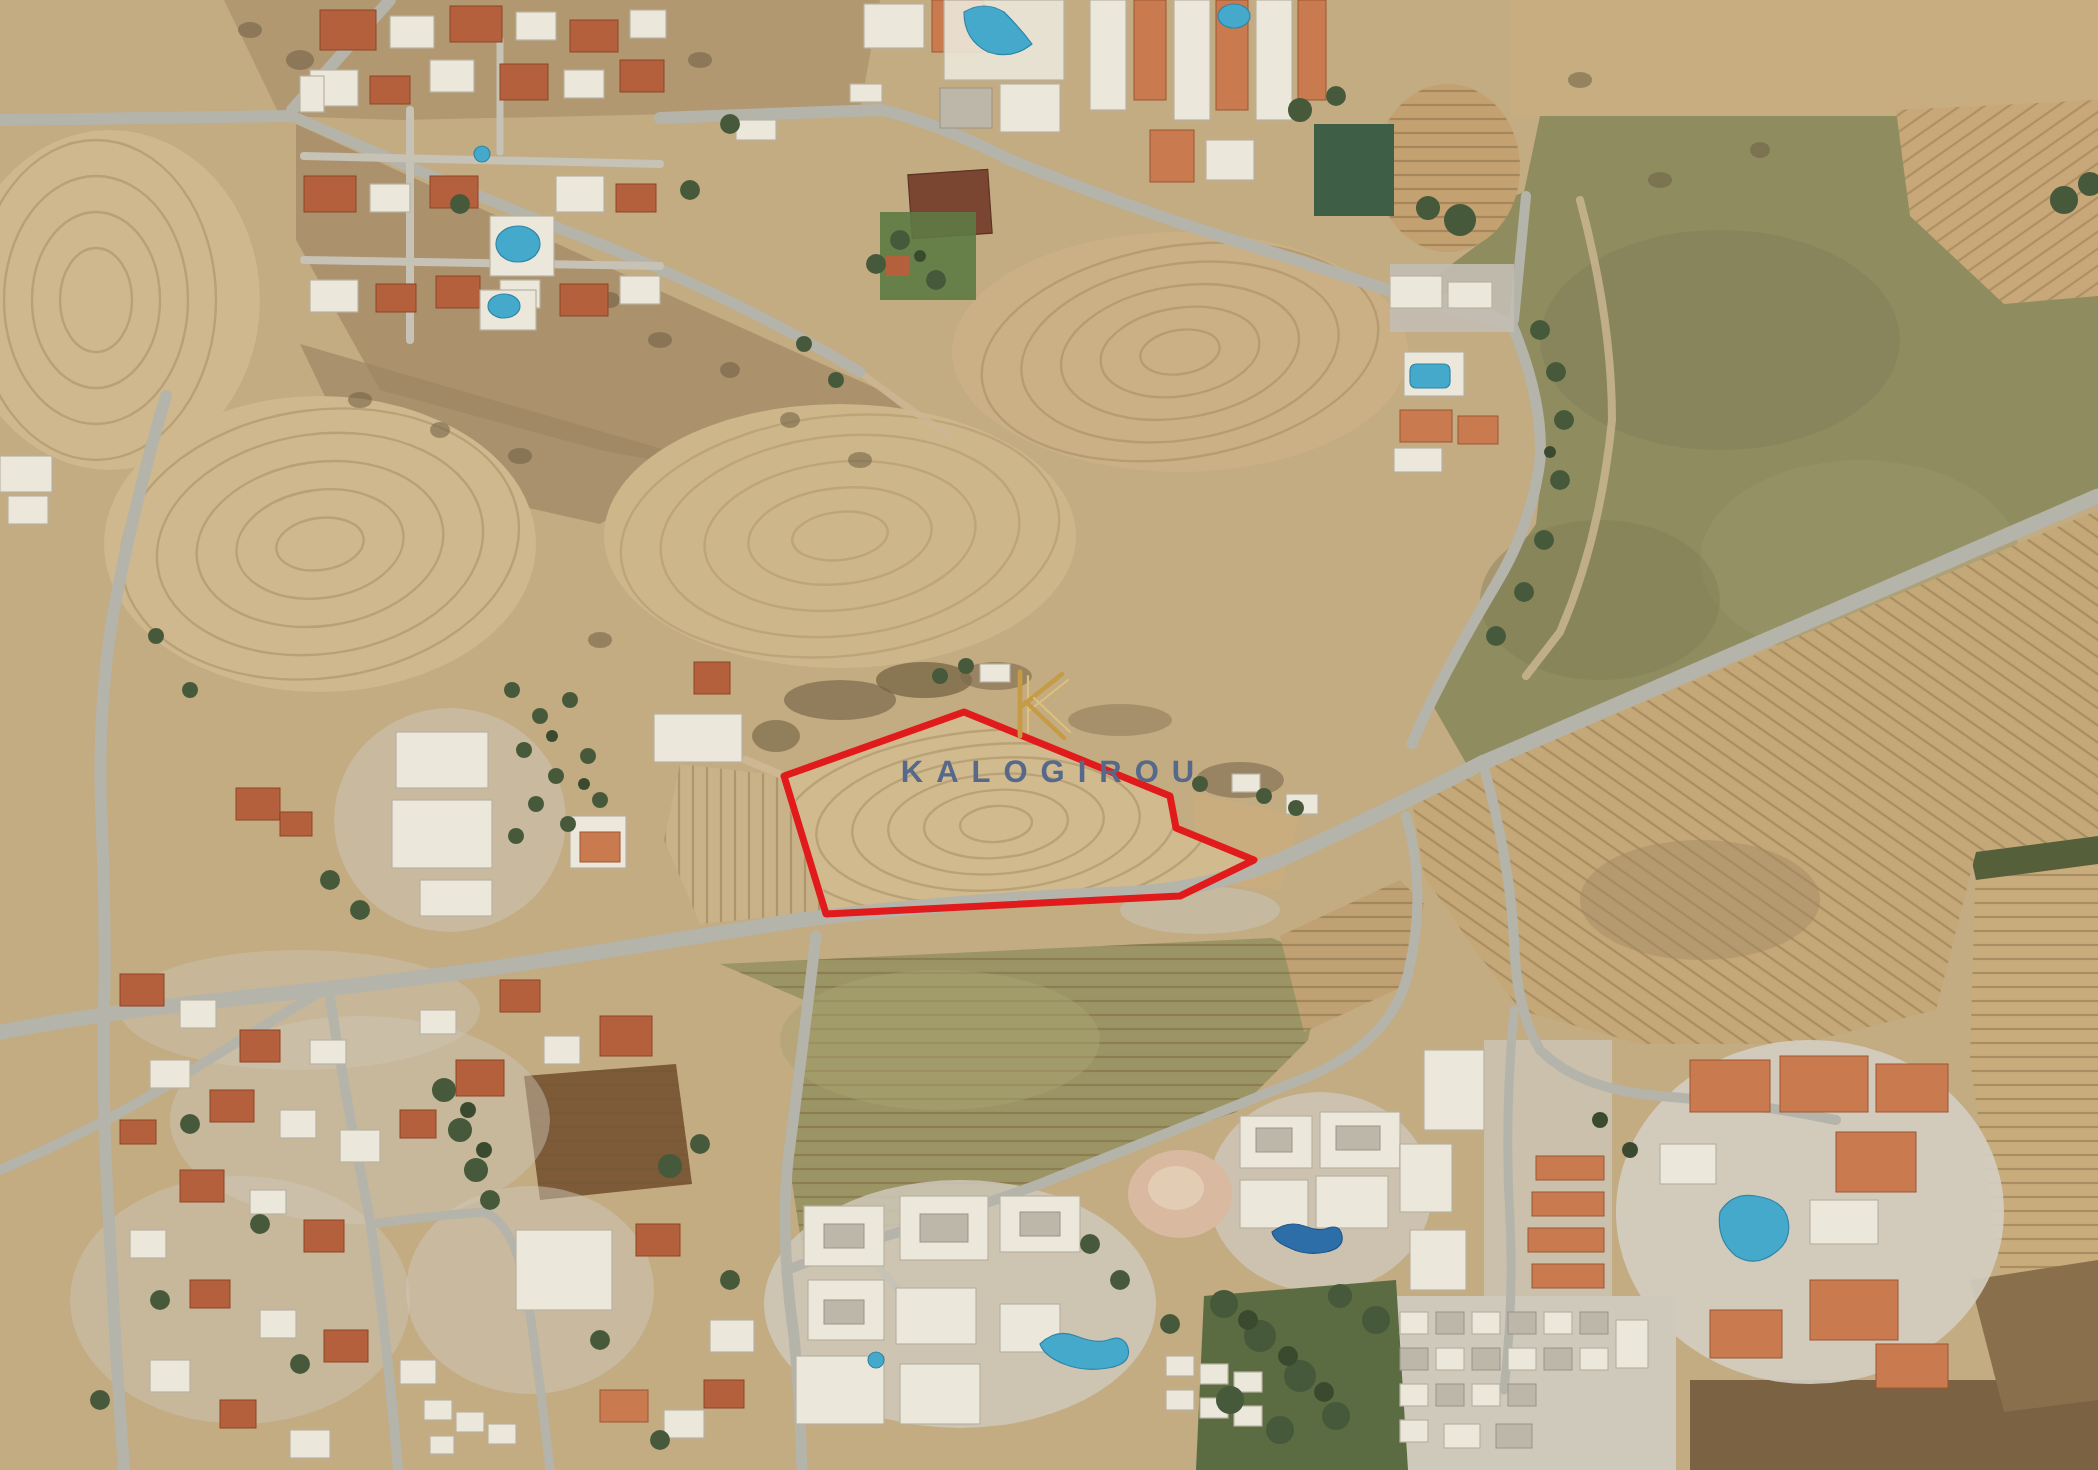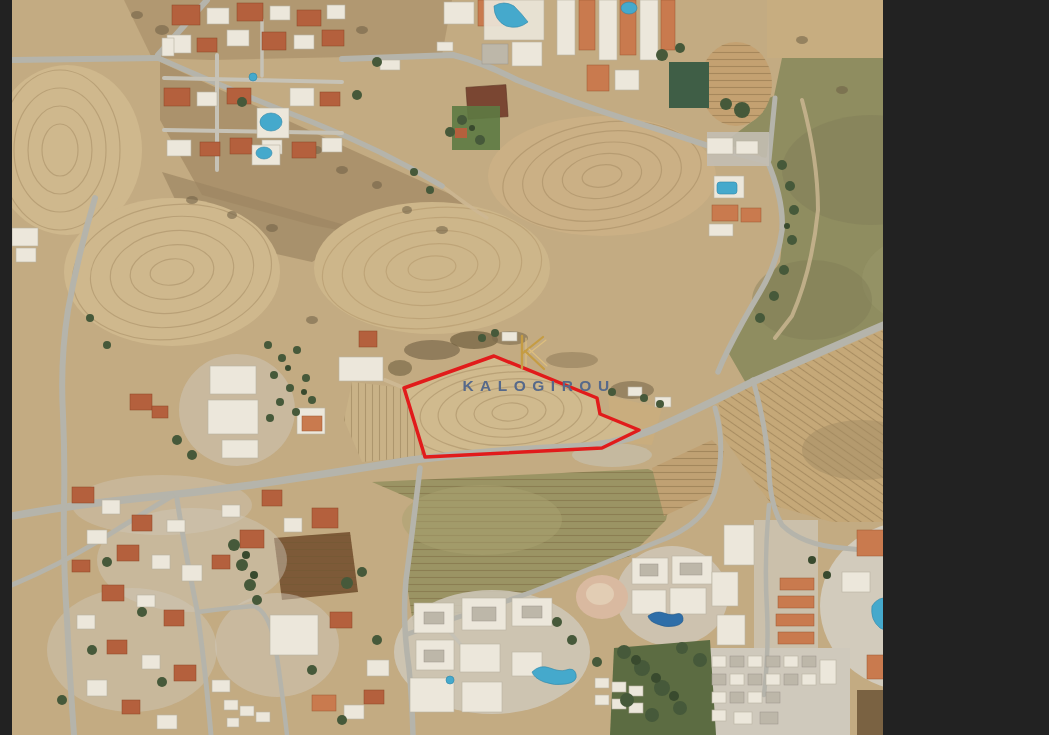--- a/index.html
+++ b/index.html
@@ -1,16 +1,16 @@
 <!DOCTYPE html>
 <html><head>
 <meta charset="utf-8">
 <style>
   html,body{margin:0;padding:0;background:#222;}
-  .map-root{position:relative;width:871px;height:735px;overflow:hidden;font-family:"Liberation Sans",sans-serif;padding-left:12px;}
+  .map-root{position:relative;width:1049px;height:735px;overflow:hidden;font-family:"Liberation Sans",sans-serif;}
   svg{display:block;}
   .wm-text{font-family:"Liberation Sans",sans-serif;font-size:15.5px;font-weight:600;letter-spacing:6.5px;}
   .road{stroke:#b5b4ab;fill:none;stroke-linecap:round;stroke-linejoin:round;}
   .street{stroke:#c6c2b6;fill:none;stroke-linecap:round;}
   .track{stroke:#cdb893;fill:none;stroke-linecap:round;}
   .contour{fill:none;stroke:#9b8159;opacity:.42;}
   .contour2{fill:none;stroke:#a8895c;opacity:.38;}
   .bld-w{fill:#ece7db;stroke:#b9b2a2;stroke-width:.6;}
   .bld-r{fill:#b4603d;stroke:#8d4527;stroke-width:.5;}
   .bld-o{fill:#c97a4e;stroke:#9c5733;stroke-width:.5;}

